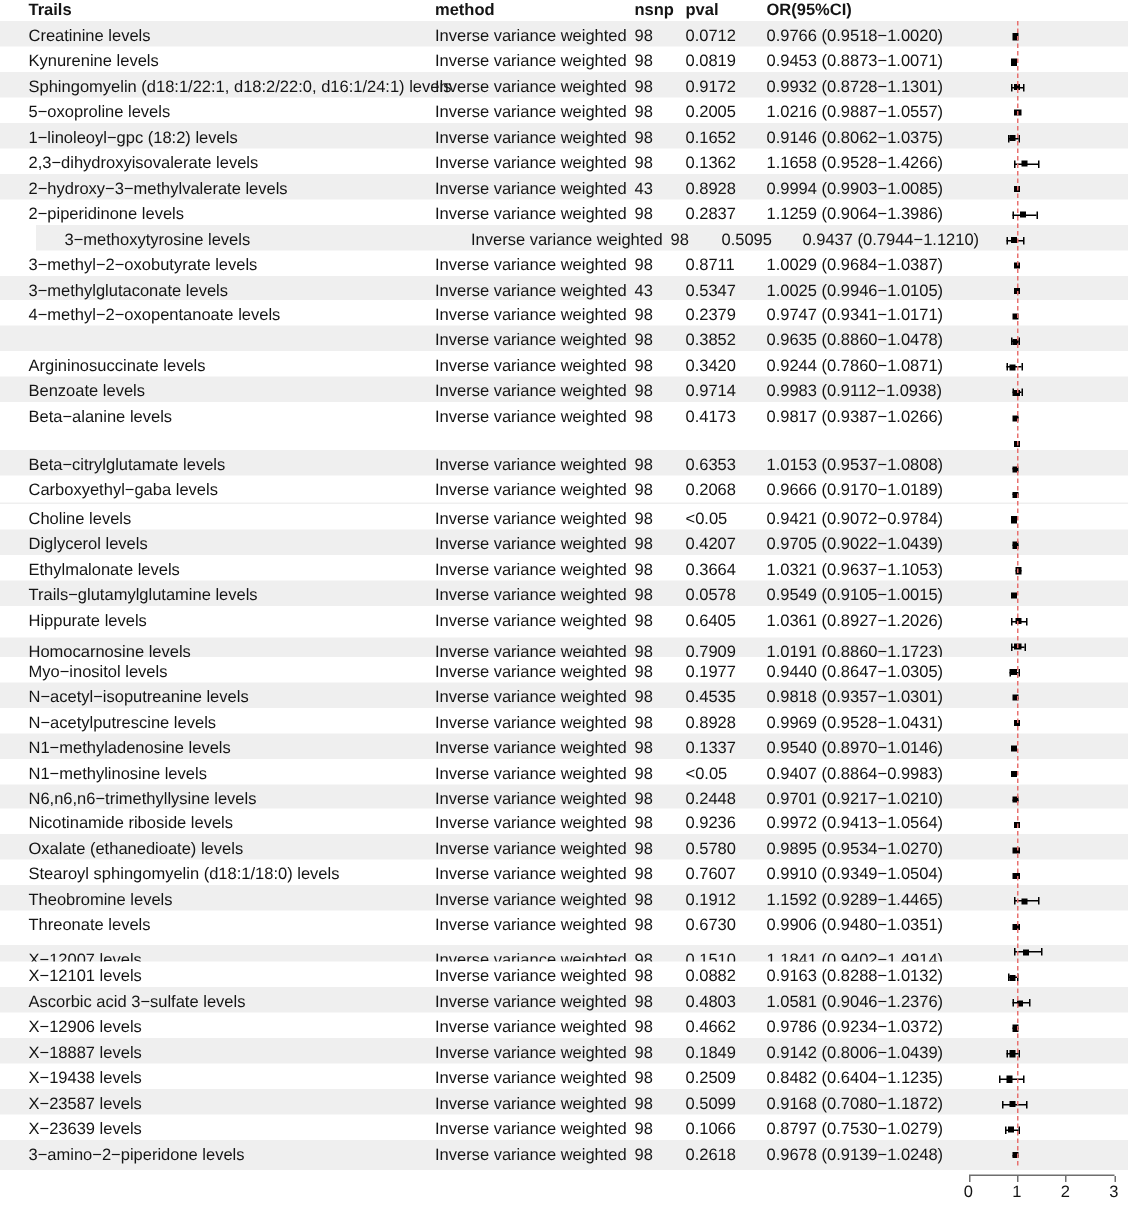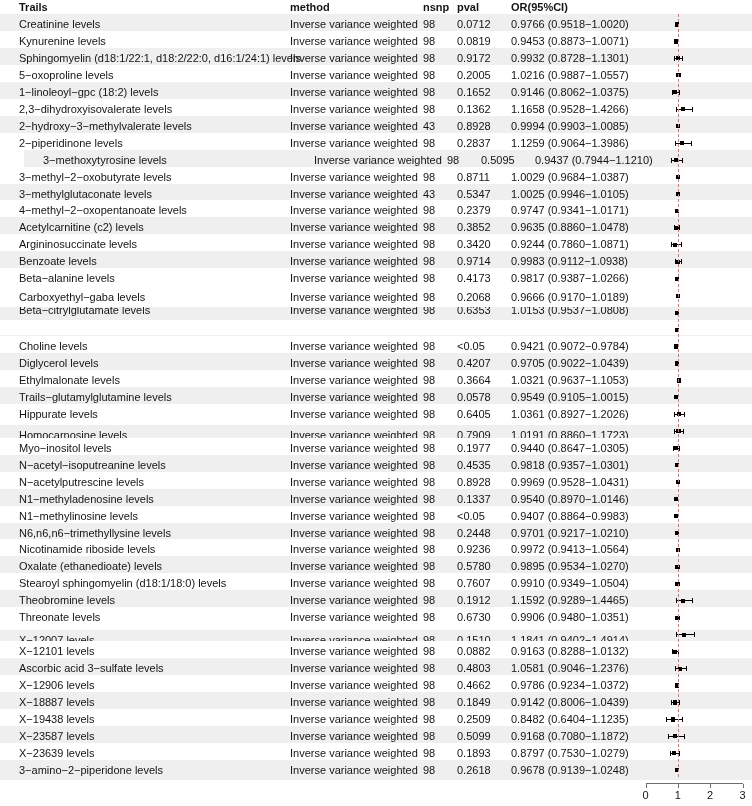--- a/index.html
+++ b/index.html
@@ -200,21 +200,20 @@
         <span class="cell c-or">1.0025 (0.9946−1.0105)</span>
       </div>
       <div class="row plain" style="top: 200.45px;">
         <span class="cell c-trait">4−methyl−2−oxopentanoate levels</span>
         <span class="cell c-method">Inverse variance weighted</span>
         <span class="cell c-nsnp">98</span>
         <span class="cell c-pval">0.2379</span>
         <span class="cell c-or">0.9747 (0.9341−1.0171)</span>
       </div>
       <div class="row stripe" style="top: 217.4px;">
-        <span class="cell c-trait">Acetylcarnitine (c2) levels</span>
         <span class="cell c-method">Inverse variance weighted</span>
         <span class="cell c-nsnp">98</span>
         <span class="cell c-pval">0.3852</span>
         <span class="cell c-or">0.9635 (0.8860−1.0478)</span>
       </div>
       <div class="row plain" style="top: 234.35px;">
         <span class="cell c-trait">Argininosuccinate levels</span>
         <span class="cell c-method">Inverse variance weighted</span>
         <span class="cell c-nsnp">98</span>
         <span class="cell c-pval">0.3420</span>
@@ -234,21 +233,21 @@
         <span class="cell c-pval">0.4173</span>
         <span class="cell c-or">0.9817 (0.9387−1.0266)</span>
       </div>
       <div class="row stripe" style="top: 300px;">
         <span class="cell c-trait">Beta−citrylglutamate levels</span>
         <span class="cell c-method">Inverse variance weighted</span>
         <span class="cell c-nsnp">98</span>
         <span class="cell c-pval">0.6353</span>
         <span class="cell c-or">1.0153 (0.9537−1.0808)</span>
       </div>
-      <div class="row plain" style="top: 287px;">
+      <div class="row plain" style="top: 317px;">
         <span class="cell c-trait">Carboxyethyl−gaba levels</span>
         <span class="cell c-method">Inverse variance weighted</span>
         <span class="cell c-nsnp">98</span>
         <span class="cell c-pval">0.2068</span>
         <span class="cell c-or">0.9666 (0.9170−1.0189)</span>
       </div>
       <div class="row stripe" style="top: 335px;">
         <span class="cell c-trait">Carnitine levels</span>
         <span class="cell c-method">Inverse variance weighted</span>
         <span class="cell c-nsnp">98</span>
@@ -420,21 +419,21 @@
         <span class="cell c-trait">X−23587 levels</span>
         <span class="cell c-method">Inverse variance weighted</span>
         <span class="cell c-nsnp">98</span>
         <span class="cell c-pval">0.5099</span>
         <span class="cell c-or">0.9168 (0.7080−1.1872)</span>
       </div>
       <div class="row plain" style="top: 742.85px;">
         <span class="cell c-trait">X−23639 levels</span>
         <span class="cell c-method">Inverse variance weighted</span>
         <span class="cell c-nsnp">98</span>
-        <span class="cell c-pval">0.1893</span>
+        <span class="cell c-pval">0.1066</span>
         <span class="cell c-or">0.8797 (0.7530−1.0279)</span>
       </div>
       <div class="row stripe" style="top: 759.8px;">
         <span class="cell c-trait">3−amino−2−piperidone levels</span>
         <span class="cell c-method">Inverse variance weighted</span>
         <span class="cell c-nsnp">98</span>
         <span class="cell c-pval">0.2618</span>
         <span class="cell c-or">0.9678 (0.9139−1.0248)</span>
       </div>
     </div>

